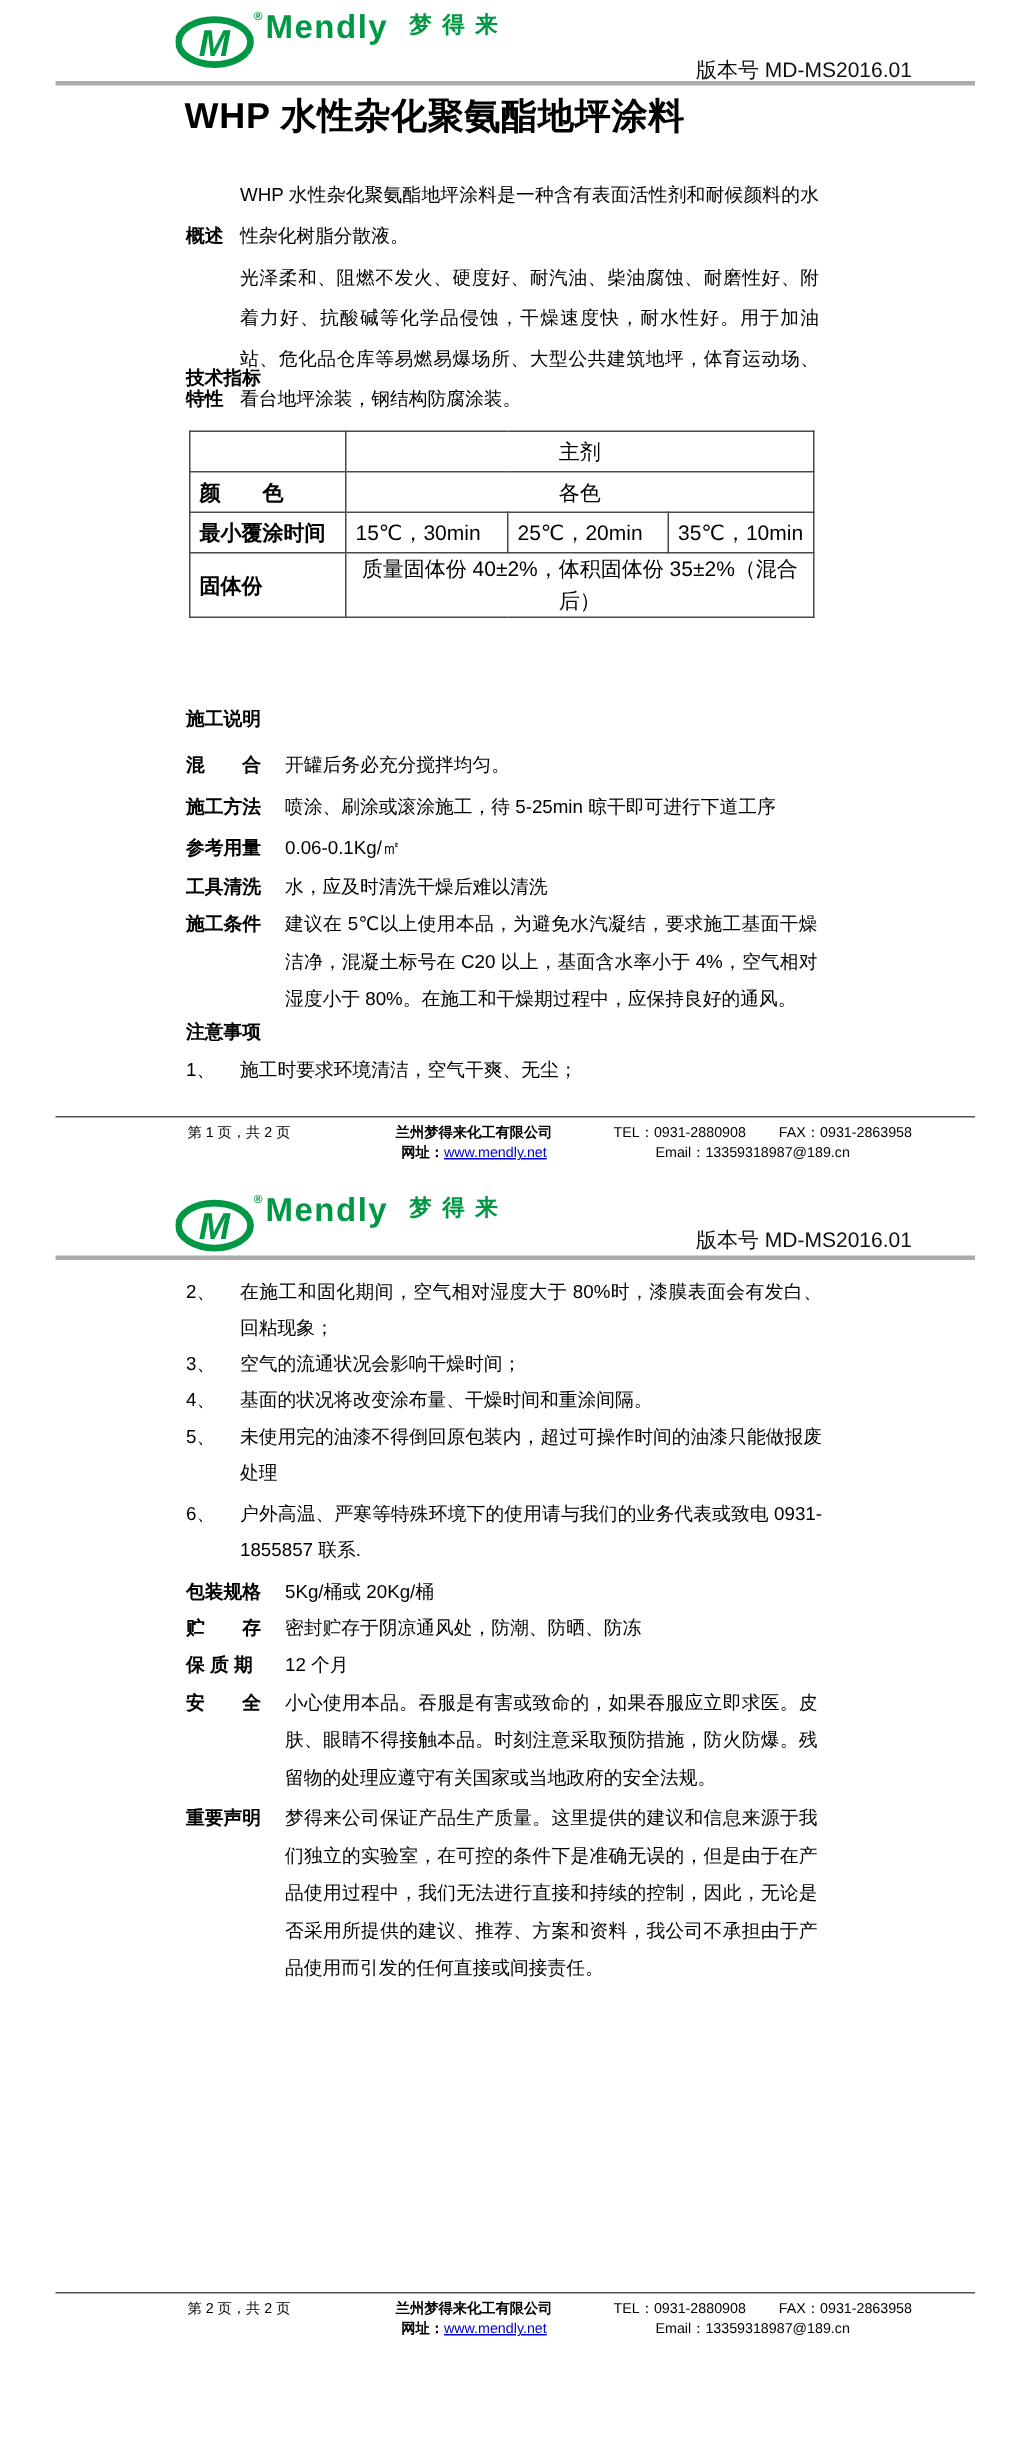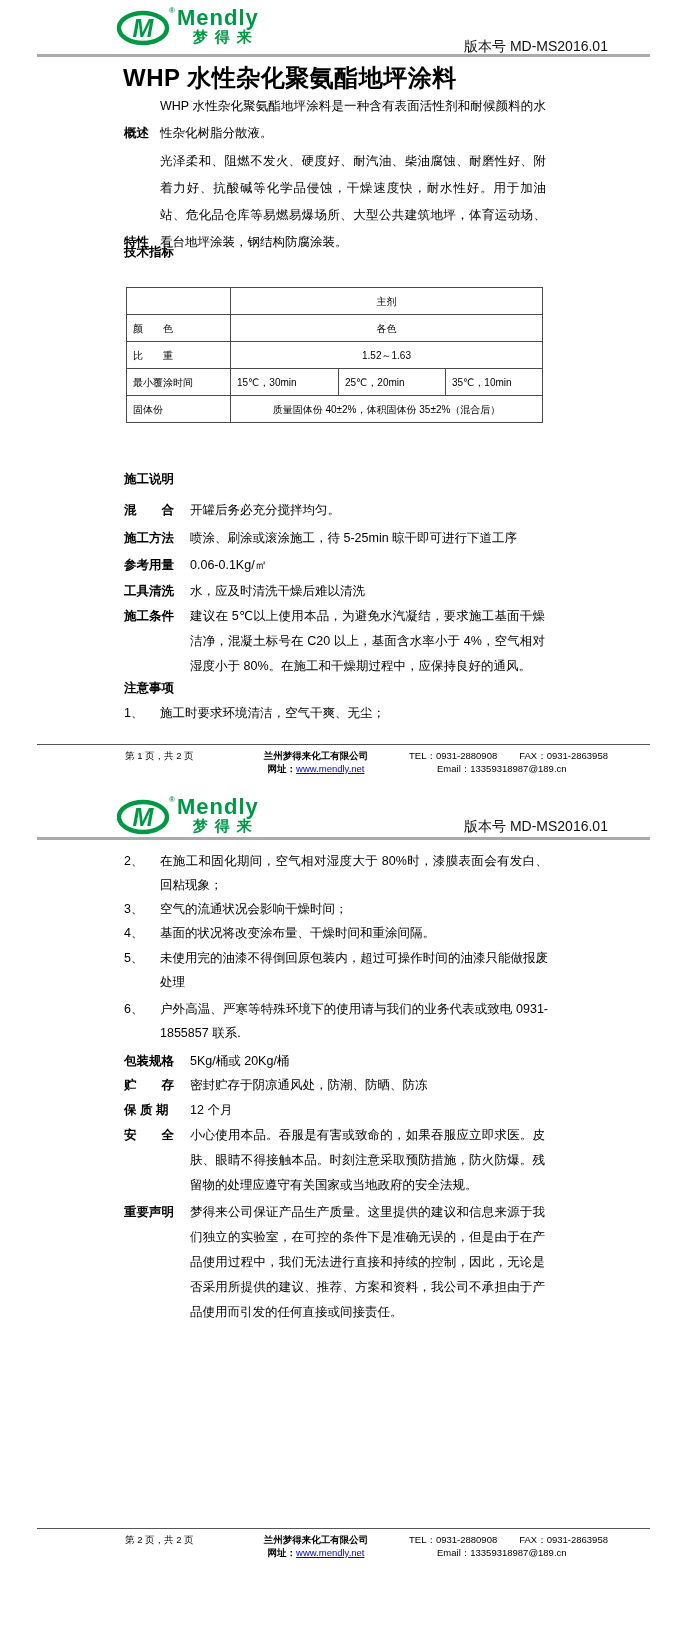--- a/index.html
+++ b/index.html
@@ -8,39 +8,39 @@
     background:#ffffff; color:#000;
     font-family:"Liberation Sans","DejaVu Sans",sans-serif;
     font-size:12.5px; line-height:1.5;
   }
   .abs { position:absolute; }
 
   
   .logo { display:flex; align-items:flex-start; }
   .logo-mark { position:relative; width:56px; height:38px; }
   .logo-mark .reg { position:absolute; top:-3px; right:-2px; font-size:8px; color:#009845; font-weight:bold; }
-  .logo-text { margin-left:4px; display:flex; flex-direction:column;text-align:right; }
+  .logo-text { margin-left:4px; display:flex; flex-direction:row; }
   .brand-en { color:#009845; font-weight:bold; font-size:22px; line-height:20px; letter-spacing:1px; }
   .brand-cn { color:#009845; font-weight:bold; font-size:15px; line-height:17px; letter-spacing:7px; margin-left:14px; }
   .version { font-size:14px; color:#111; }
 
   .header-rule { left:37px; width:613px; height:3px; background:#ababab; }
   .footer-rule { left:37px; width:613px; height:1px; background:#555; }
 
   
   .doc-title { left:123px; font-size:24px; font-weight:bold; letter-spacing:0.5px; white-space:nowrap; }
   .para-row { left:124px; width:422px; display:flex; align-items:flex-end; }
   .para-label { width:36px; flex:0 0 36px; font-weight:bold; line-height:27px; }
-  .para-text { flex:1; text-align:justify; line-height:27px; }
+  .para-text { flex:1; text-align:justify; line-height:27px;margin-top:24px; }
   .sec-title { left:124px; font-weight:bold; }
 
   
-  table.spec { left:126px; border-collapse:collapse; table-layout:fixed; width:416px; font-size:10px; }
+  table.spec { left:126px; border-collapse:collapse; table-layout:fixed; width:416px; font-size:14px; }
   table.spec td { border:1px solid #4a4a4a; height:26px; padding:0 6px; vertical-align:middle; }
-  table.spec td.lab { font-weight:normal;margin-left:15px; }
+  table.spec td.lab { font-weight:bold;margin-left:15px; }
   table.spec td.ctr { text-align:center; }
 
   
   .lab-row { left:124px; width:421px; display:flex; align-items:flex-start; }
   .lab-row .lab { flex:0 0 66px; width:66px; font-weight:bold; line-height:25px; white-space:pre; }
   .lab-row .val { flex:1; text-align:justify; line-height:25px; }
 
   
   .note-row { left:124px; width:424px; display:flex; align-items:flex-start; }
   .note-row .num { flex:0 0 36px; width:36px; line-height:24px; }
@@ -101,24 +101,20 @@
   <tbody>
       <tr>
     <td class="lab"></td>
     <td class="ctr" colspan="3">主剂</td>
   </tr>
   <tr>
     <td class="lab">颜　　色</td>
     <td class="ctr" colspan="3">各色</td>
   </tr>
   <tr>
-    <td class="lab">比　　重</td>
-    <td class="ctr" colspan="3">1.52～1.63</td>
-  </tr>
-  <tr>
     <td class="lab">最小覆涂时间</td>
     <td>15℃，30min</td>
     <td>25℃，20min</td>
     <td>35℃，10min</td>
   </tr>
   <tr>
     <td class="lab">固体份</td>
     <td class="ctr" colspan="3">质量固体份 40±2%，体积固体份 35±2%（混合后）</td>
   </tr>
 </tbody>

